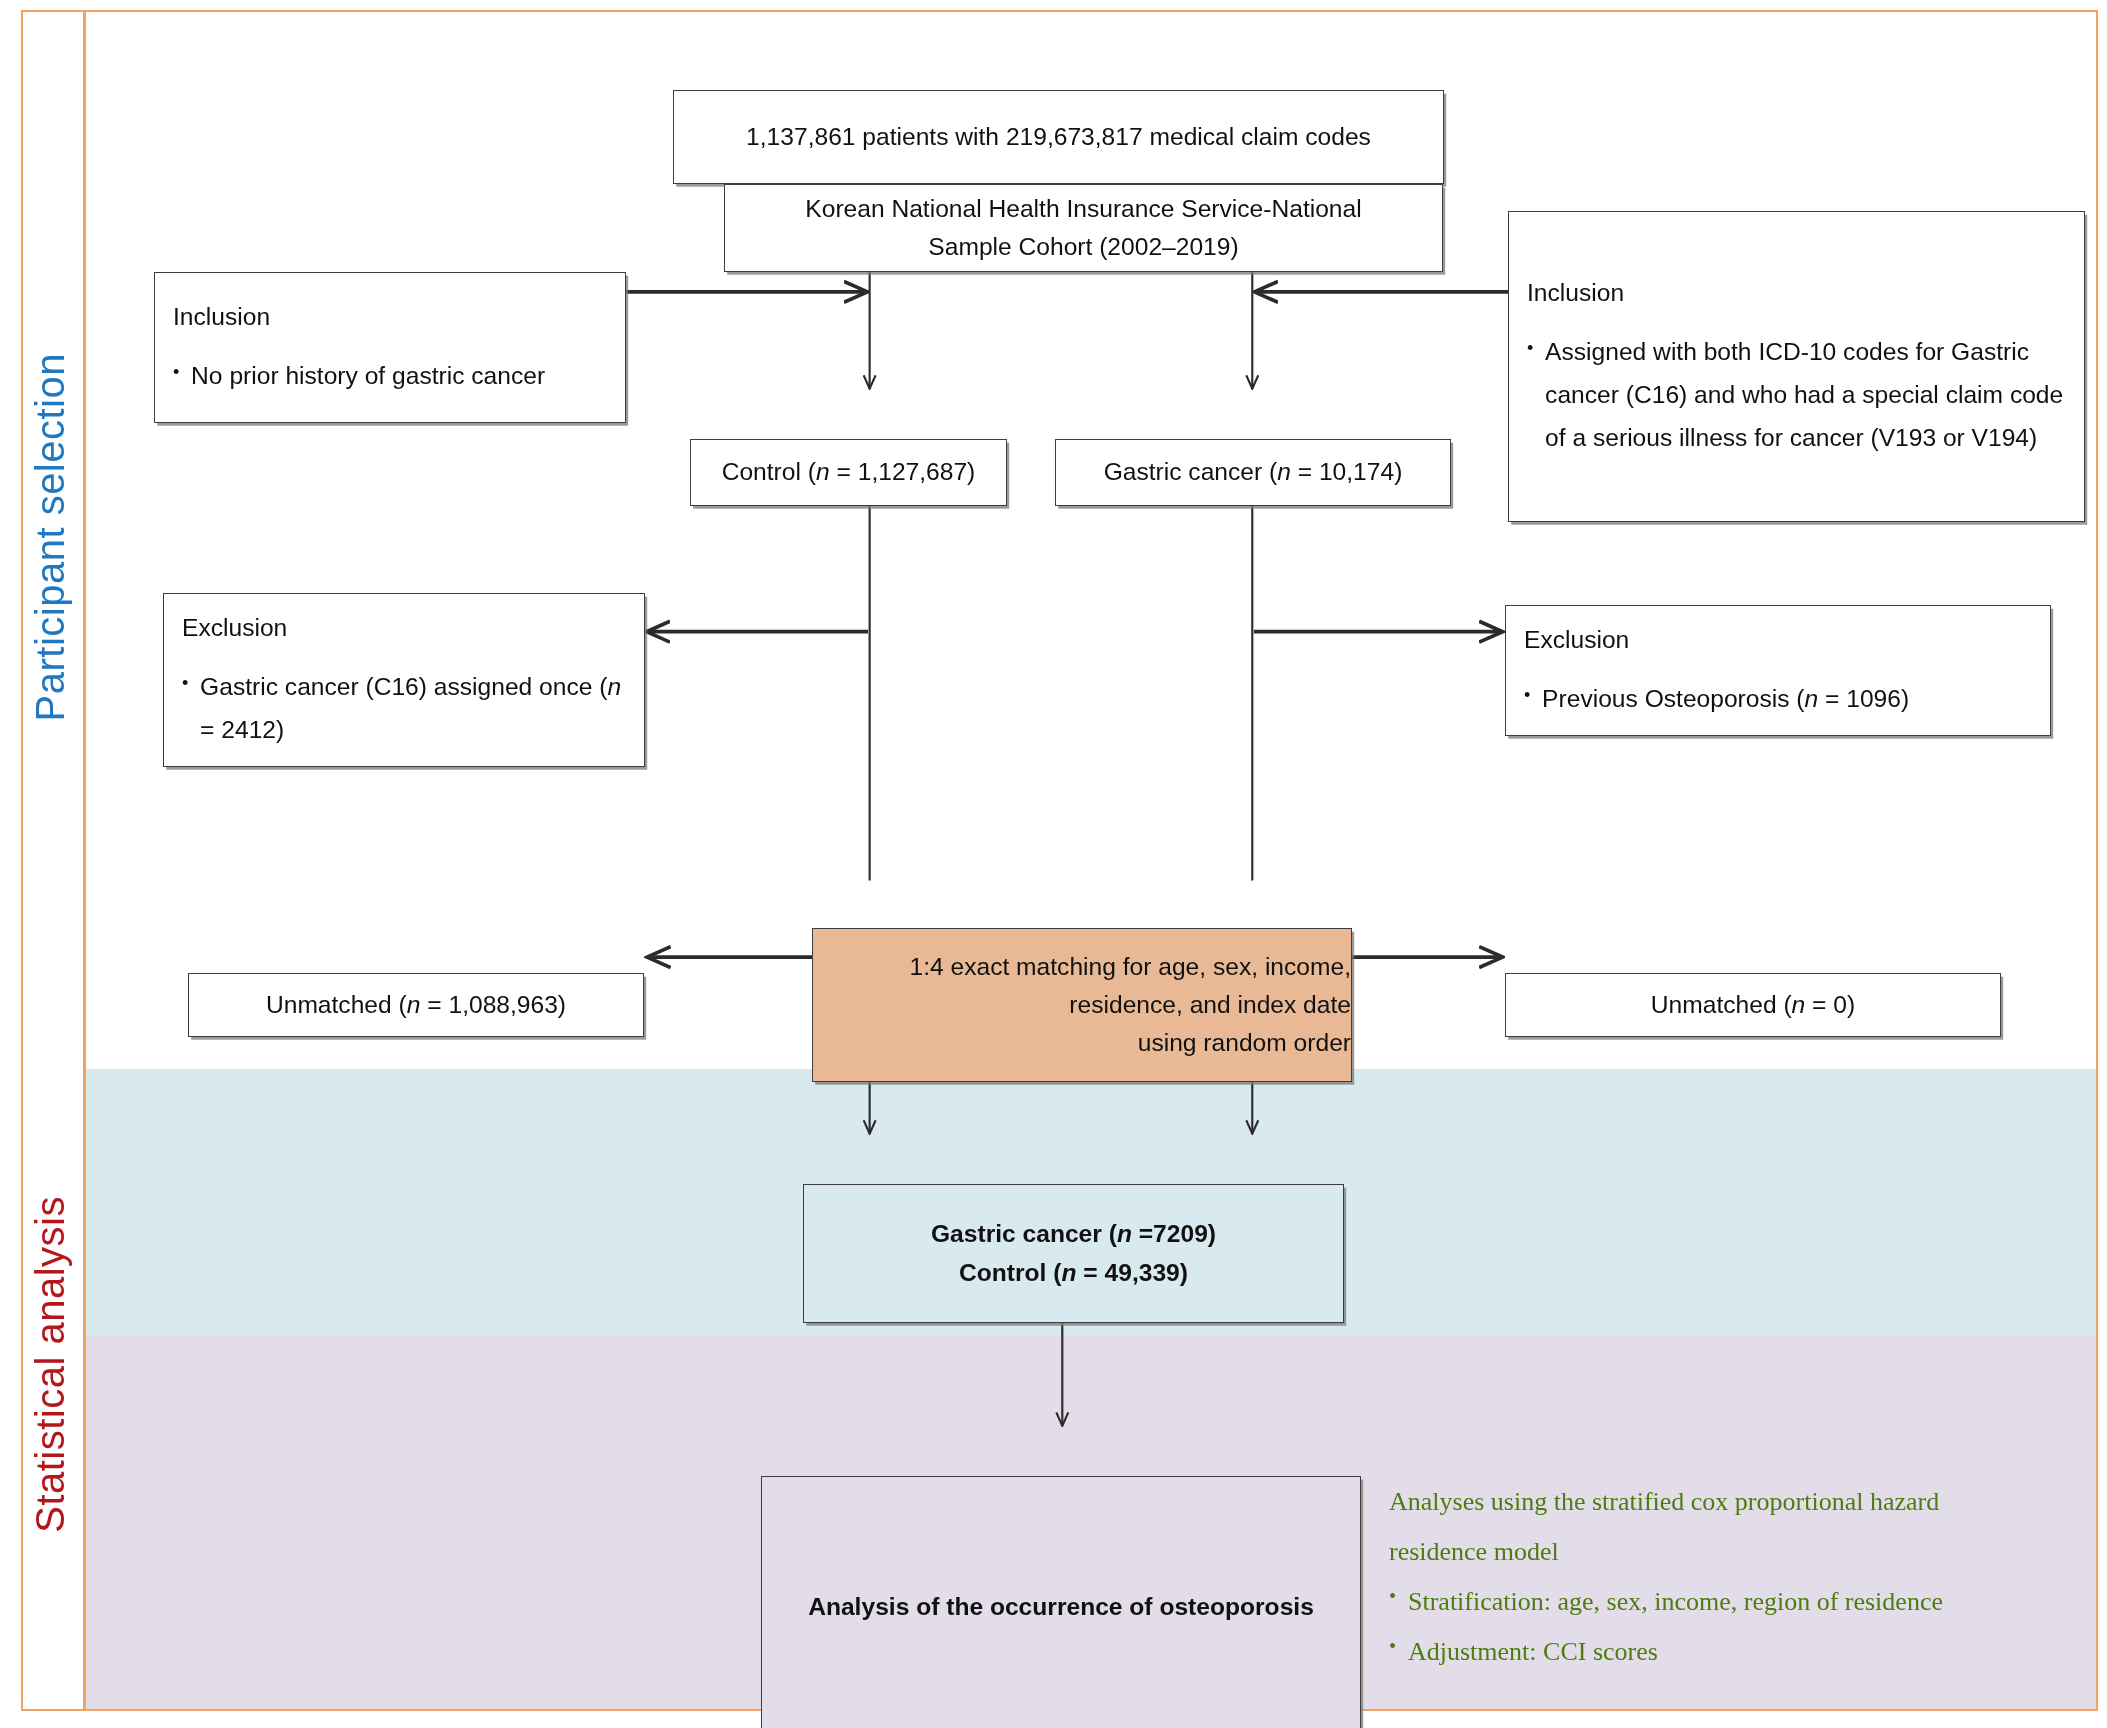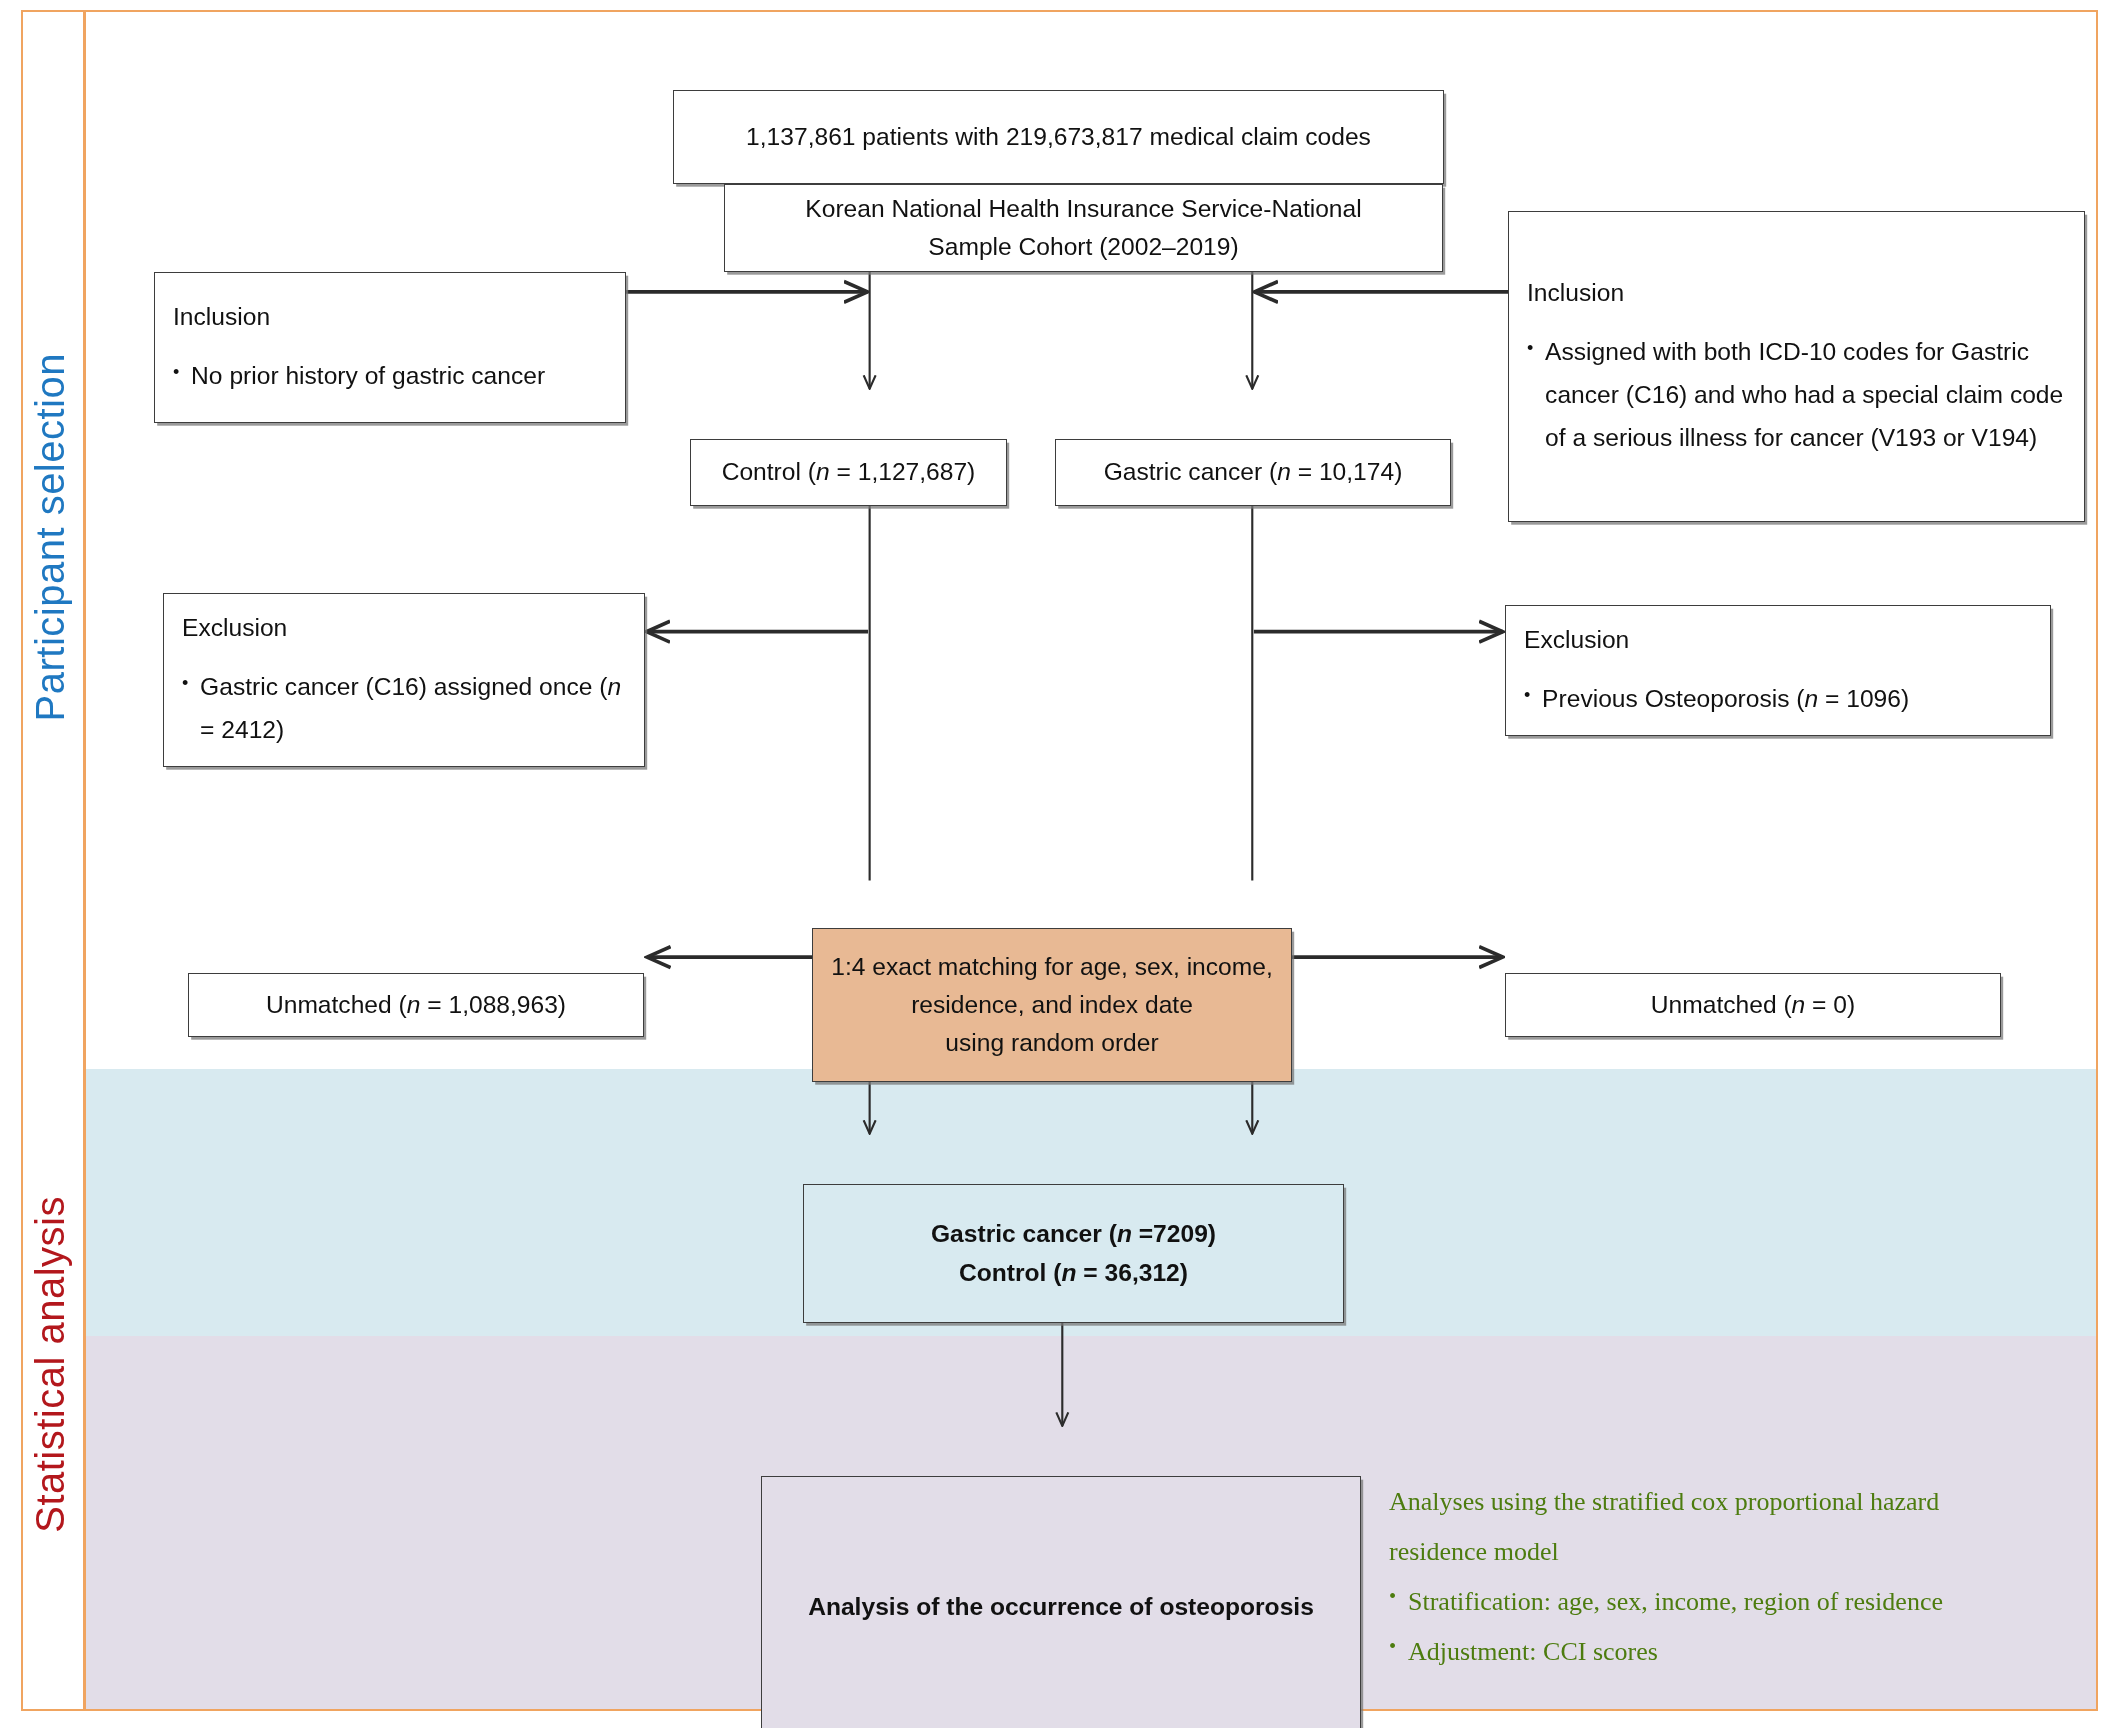--- a/index.html
+++ b/index.html
@@ -42,22 +42,22 @@
 
   
   #box-patients   {left:673px;  top:42px;   width:771px; height:94px;}
   #box-cohort     {left:724px;  top:136px;  width:719px; height:88px;}
   #box-incl-left  {left:154px;   top:224px;  width:472px;  height:151px;}
   #box-incl-right {left:1508px;  top:163px;  width:577px; height:311px;}
   #box-control    {left:690px;  top:391px;  width:317px;  height:67px;}
   #box-gastric    {left:1055px;  top:391px;  width:396px;  height:67px;}
   #box-excl-left  {left:163px;   top:545px; width:482px;  height:174px;}
   #box-excl-right {left:1505px;  top:557px; width:546px; height:131px;}
-  #box-match      {left:812px;  top:880px; width:480px;  height:154px;
-                   background:#E8B994;}
+  #box-match      {left:812px;  top:880px; width:540px;  height:154px;
+                   background:#E8B994;align-items:flex-end;}
   #box-unmatched-l{left:188px;   top:925px; width:456px;  height:64px;}
   #box-unmatched-r{left:1505px;  top:925px; width:496px;  height:64px;}
   #box-matched    {left:803px;  top:1136px; width:541px; height:139px;
                    background:#D8EAF0;}
   #box-analysis   {left:761px;  top:1428px; width:600px; height:262px;
                    background:#E2DDE8;}
 
   
   #stat-note{position:absolute;left:1389px;top:1477px;width:669px;
              font-family:"Liberation Serif",serif;font-size:26px;color:#4d7c0f;line-height:1.92;}
@@ -172,21 +172,21 @@
   <div class="box center" id="box-unmatched-l">
     <div><span>Unmatched (</span><span class="it">n</span><span> = 1,088,963)</span></div>
   </div>
 
   <div class="box center" id="box-unmatched-r">
     <div><span>Unmatched (</span><span class="it">n</span><span> = 0)</span></div>
   </div>
 
   <div class="box center" id="box-matched">
     <div class="bold"><span>Gastric cancer (</span><span class="it">n</span><span> =7209)</span></div>
-    <div class="bold"><span>Control (</span><span class="it">n</span><span> = 36,312)</span></div>
+    <div class="bold"><span>Control (</span><span class="it">n</span><span> = 49,339)</span></div>
   </div>
 
   <div class="box center" id="box-analysis">
     <div class="bold">Analysis of the occurrence of osteoporosis</div>
   </div>
 
   <div id="stat-note">
     <div>Analyses using the stratified cox proportional hazard</div>
     <div>residence model</div>
     <div class="nrow">

